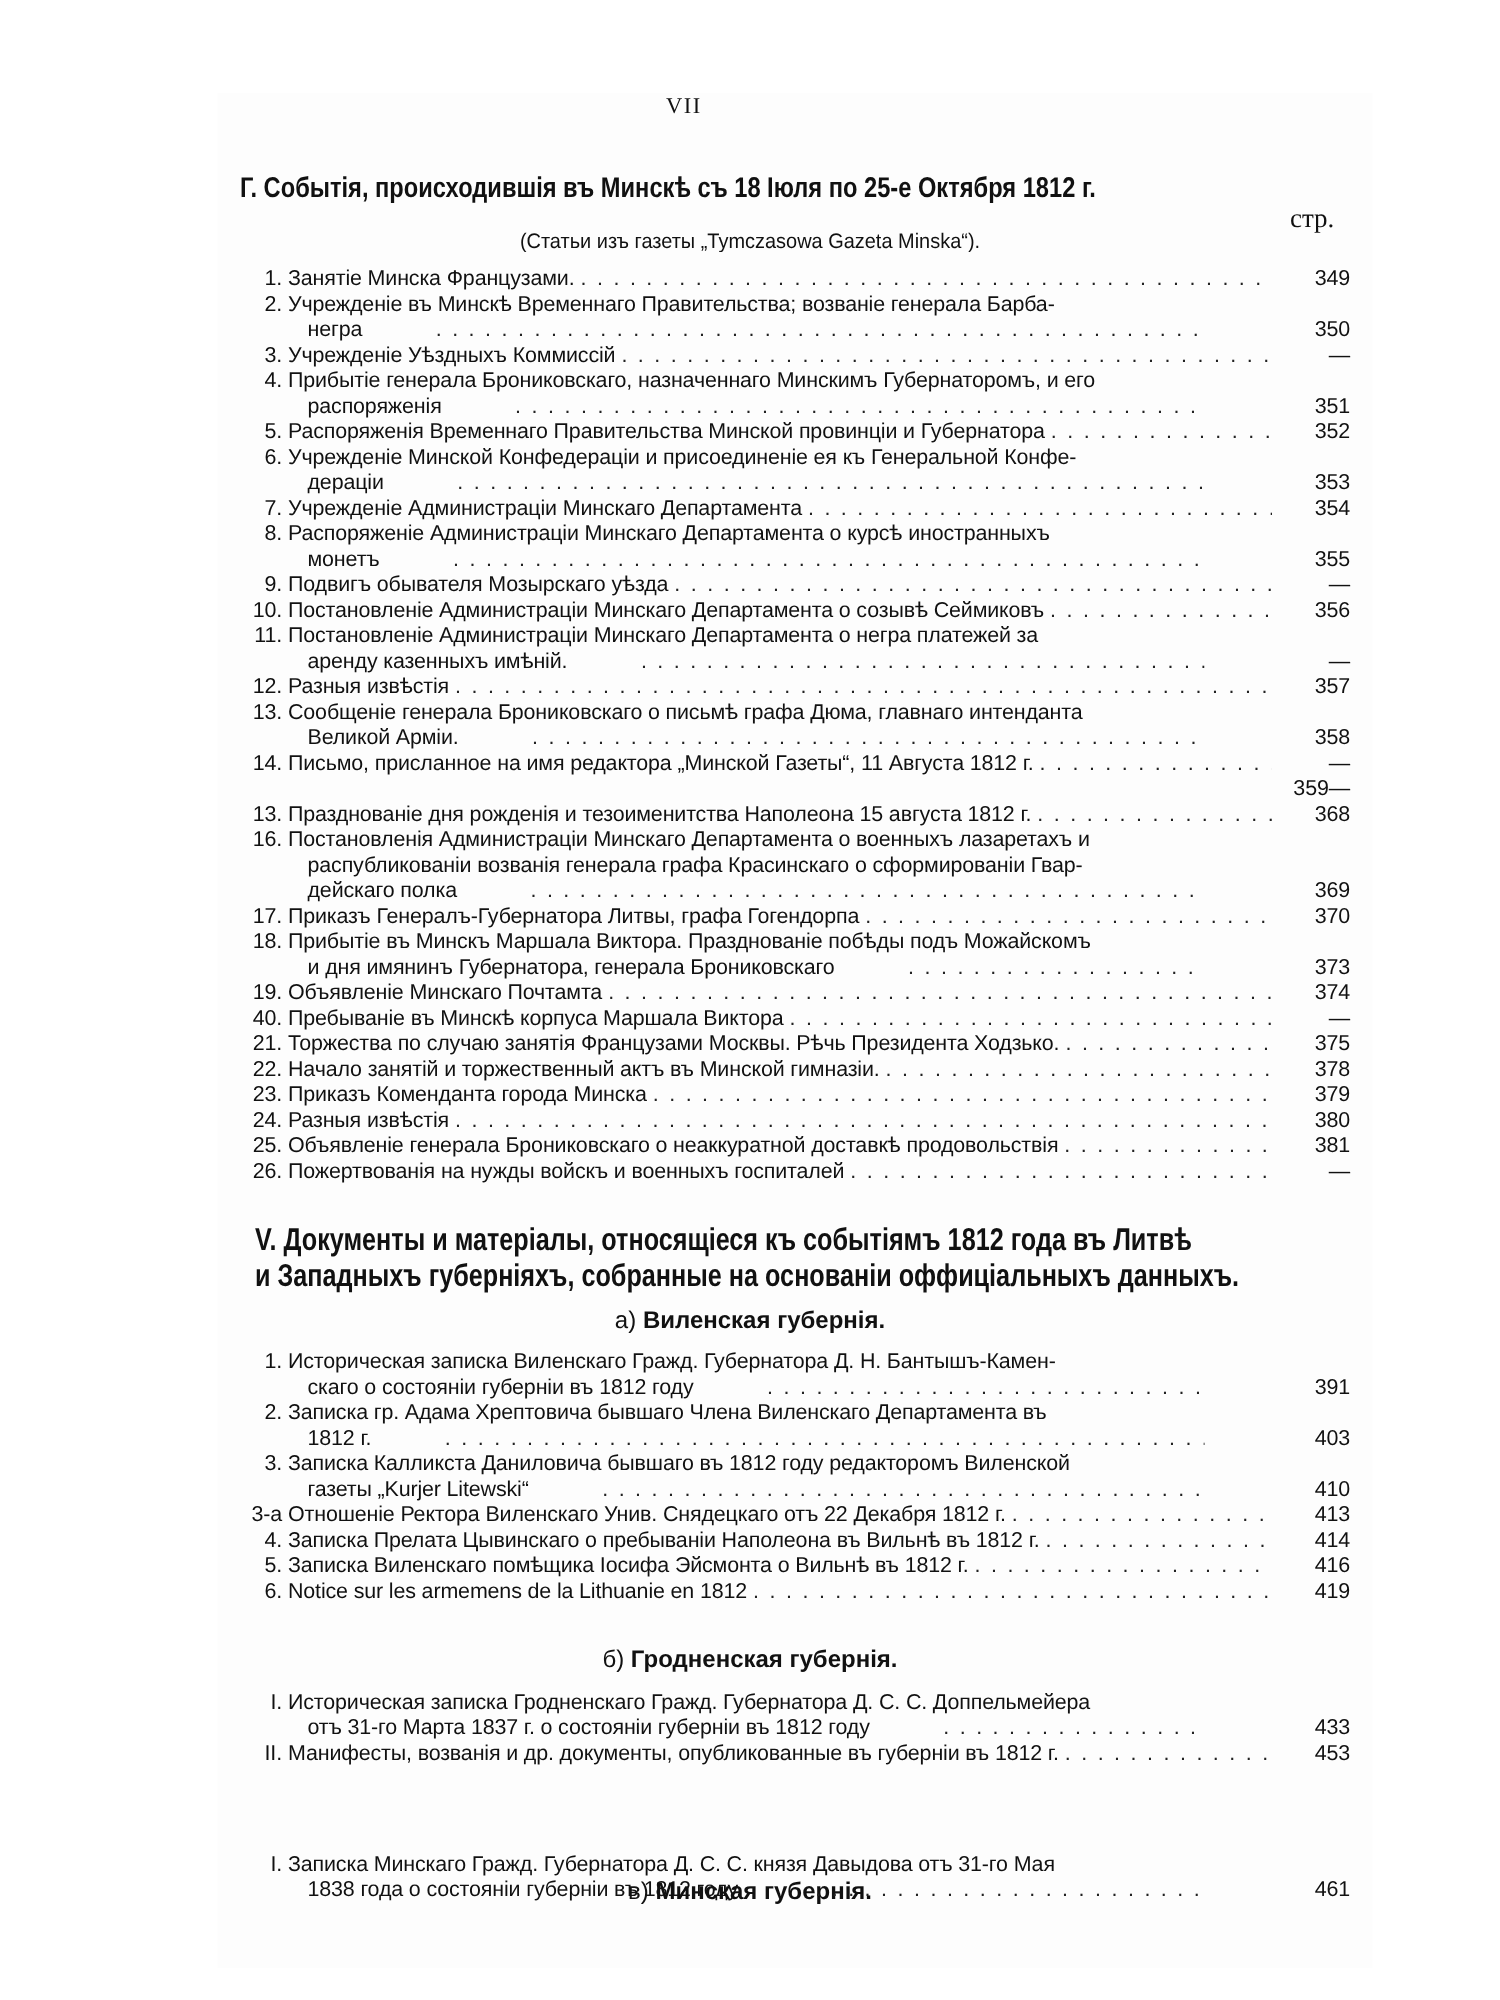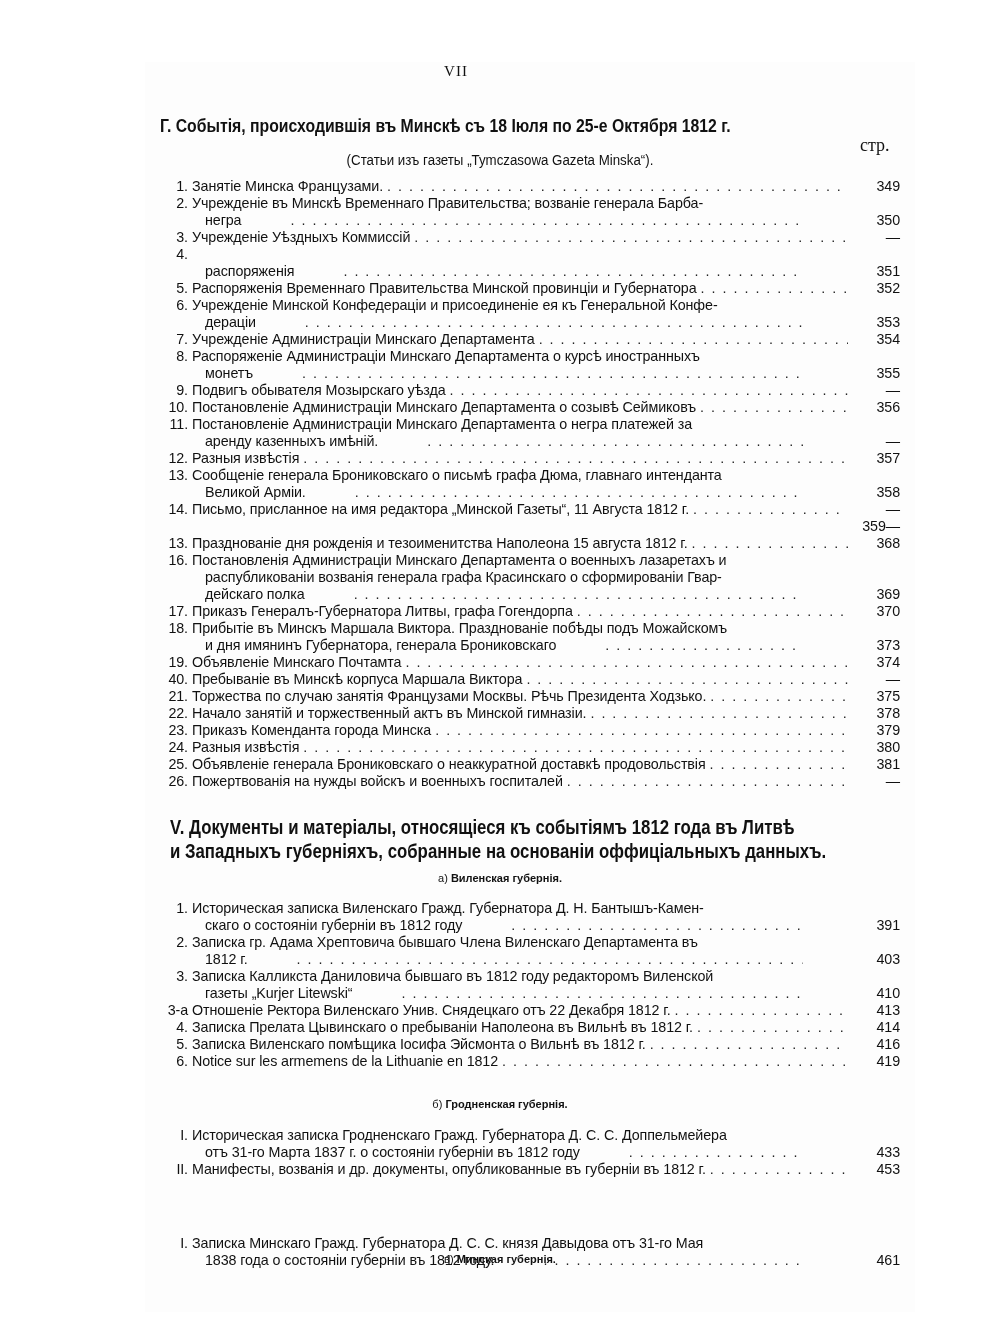--- a/index.html
+++ b/index.html
@@ -16,21 +16,21 @@
          transform: scaleX(0.95); }
   .toc { position: absolute; left: 160px; width: 740px; }
   .entry { position: relative; font-size: 14.3px; line-height: 17px; letter-spacing: -0.1px; }
   .entry .line { display: flex; align-items: flex-end; }
   .num { display: inline-block; width: 28px; text-align: right; margin-right: 4px; }
   .ind { padding-left: 45px; gap: 45px; }
   .dots { flex: 1; overflow: hidden; white-space: nowrap; margin: 0 4px; letter-spacing: 7px; color: #222; }
   .pg { width: 48px; text-align: right; flex: none; }
   .h2 { position: absolute; left: 170px; top: 815px; font-size: 21px; line-height: 24px;
         transform: scaleX(0.8); white-space: nowrap; }
-  .reg { position: absolute; left: 0; width: 1000px; text-align: center; font-size: 11px; }
+  .reg { position: absolute; left: 0; width: 1000px; text-align: center; font-size: 16px; }
   .reg b { font-weight: bold; }
 </style>
 </head>
 <body>
 
 <div class="page"></div>
 
 <div class="folio">VII</div>
 
 <div class="sec-title h1">Г. Событія, происходившія въ Минскѣ съ 18 Іюля по 25-е Октября 1812 г.</div>
@@ -61,20 +61,21 @@
       <div class="line">
         <span class="num">3.</span>
         <span>Учрежденіе Уѣздныхъ Коммиссій</span>
         <span class="dots">........................................................................................................................</span>
         <span class="pg">—</span>
       </div>
     </div>
     <div class="entry">
       <div class="line">
         <span class="num">4.</span>
+        <span>Прибытіе генерала Брониковскаго, назначеннаго Минскимъ Губернаторомъ, и его</span>
       </div>
       <div class="line ind">
         <span>распоряженія</span>
         <span class="dots">........................................................................................................................</span>
         <span class="pg">351</span>
       </div>
     </div>
     <div class="entry">
       <div class="line">
         <span class="num">5.</span>

